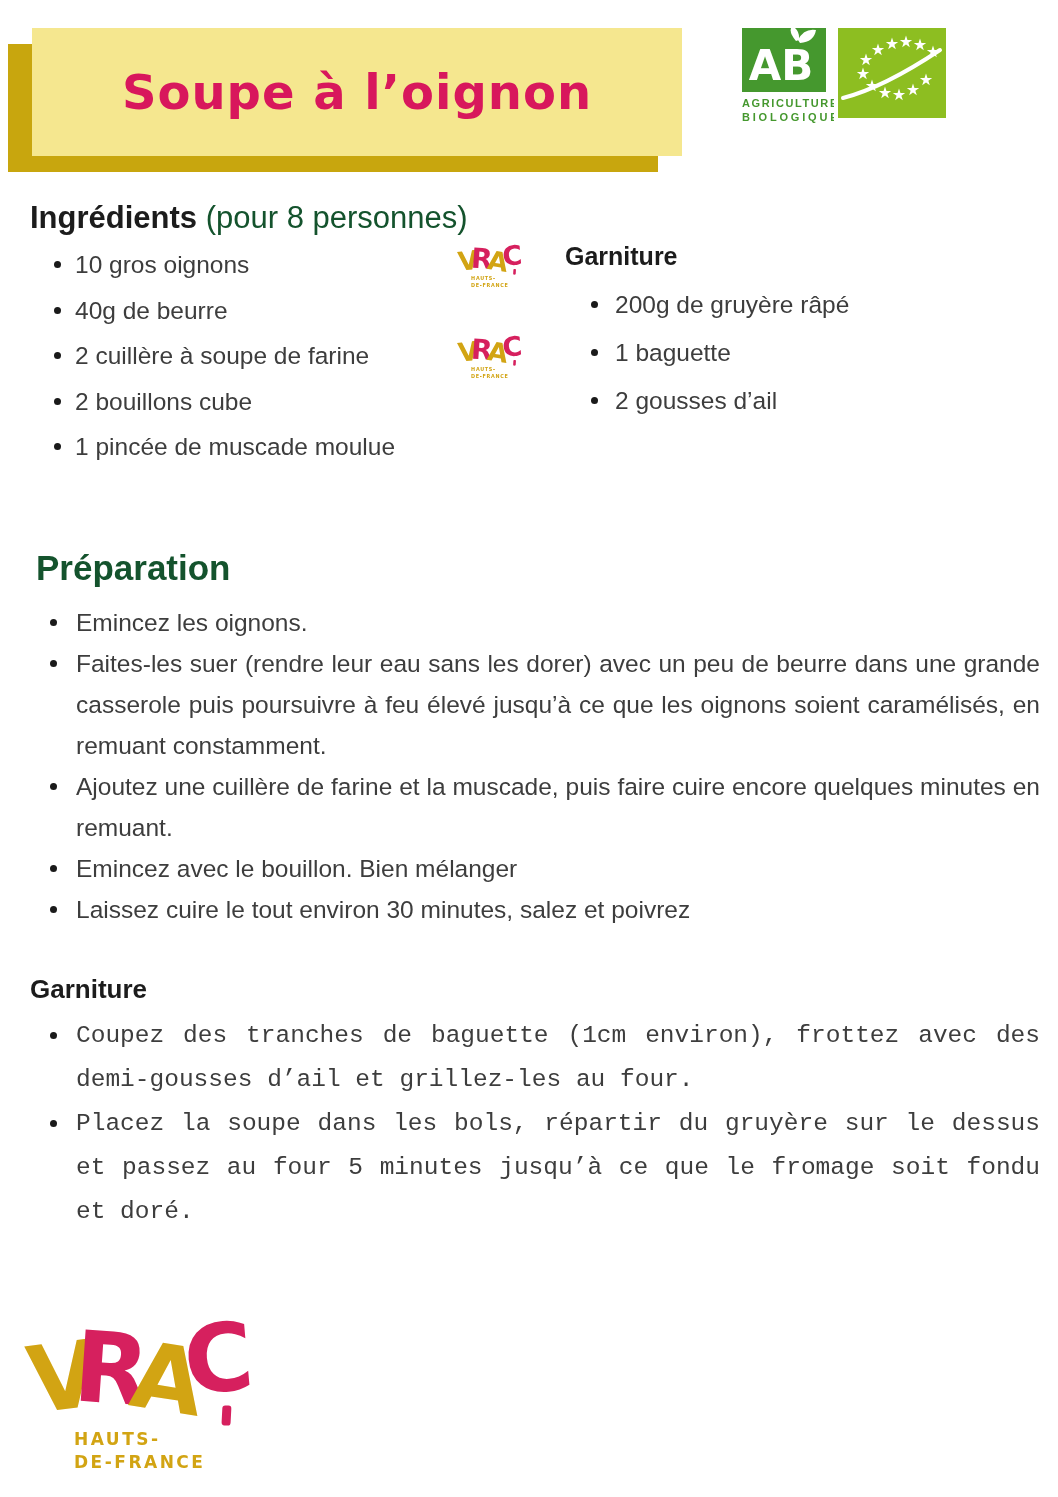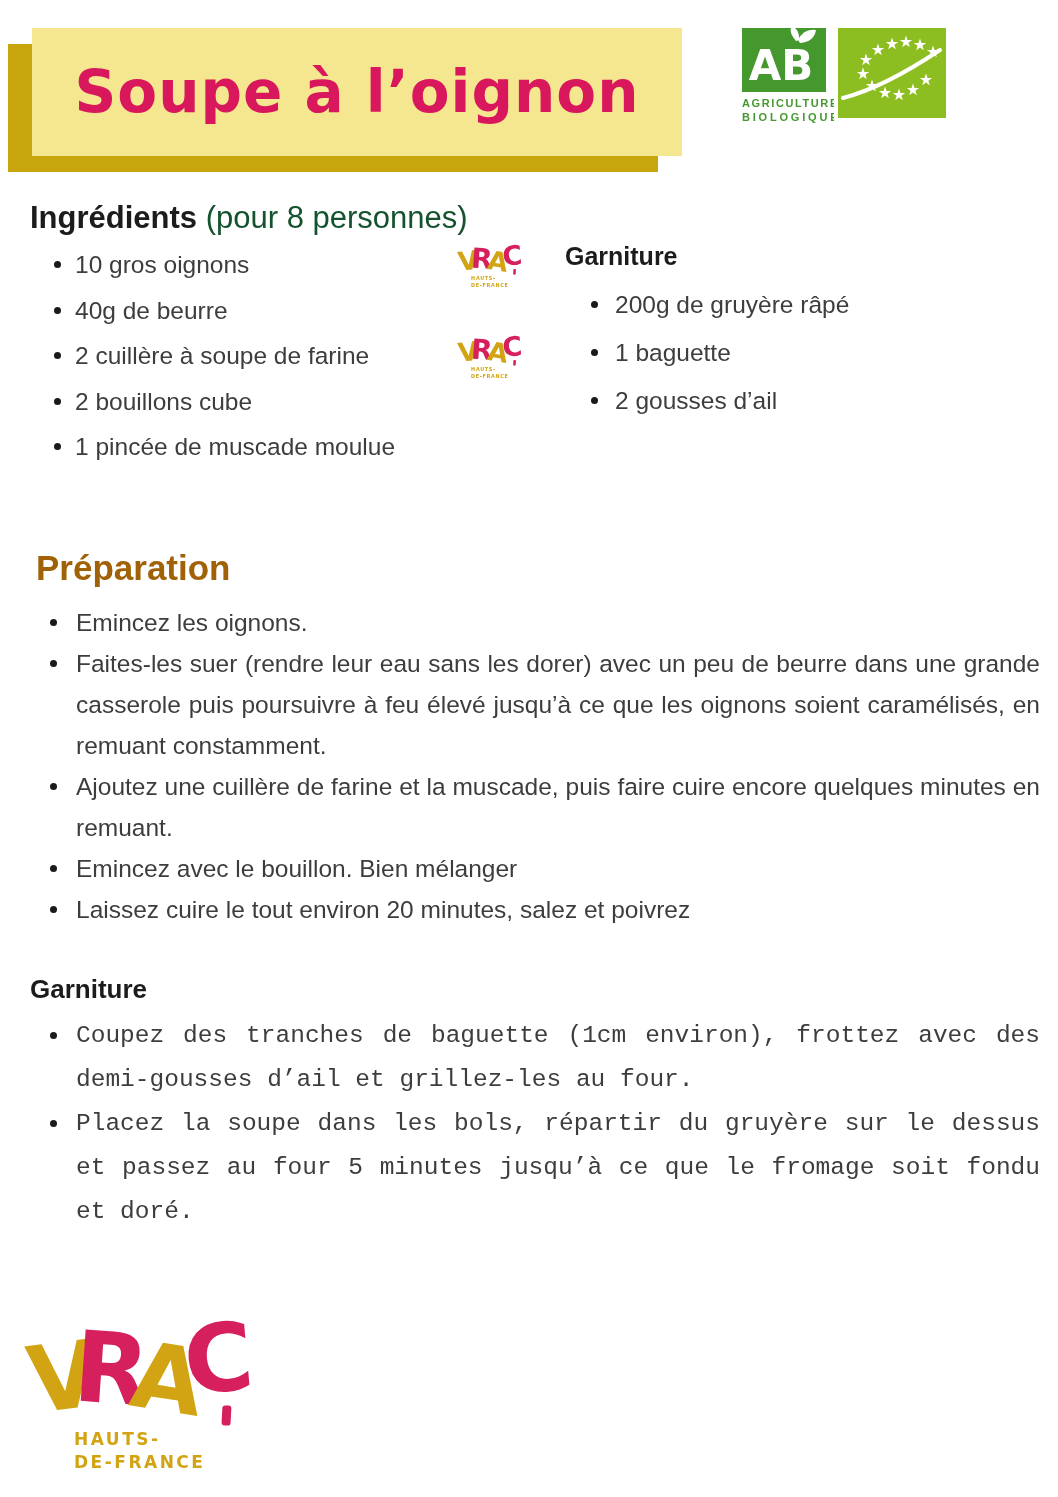--- a/index.html
+++ b/index.html
@@ -4,31 +4,31 @@
 <style>
   html,body{margin:0;padding:0;background:#fff;}
   .page{position:relative;width:1058px;height:1497px;background:#fff;overflow:hidden;
         font-family:"Liberation Sans",sans-serif;color:#3d3d3d;}
 
   
   .header-box{position:absolute;left:32px;top:28px;width:650px;height:128px;
               background:#F5E78F;box-shadow:-24px 16px 0 #C8A60E;
               display:flex;align-items:center;justify-content:center;}
   .header-title{font-family:"DejaVu Sans",sans-serif;font-weight:bold;
-                font-size:58px;color:#D8175C;letter-spacing:1px;margin:0;}
+                font-size:48px;color:#D8175C;letter-spacing:1px;margin:0;}
 
   
   .ab-logo{position:absolute;left:722px;top:28px;margin-left:12px;}
   .eu-logo{position:absolute;left:838px;top:28px;}
 
   
   .ing-head{position:absolute;left:30px;top:200px;font-size:31px;color:#1c1c1c;}
   .ing-head .b{font-weight:bold;}
   .ing-head .n{font-weight:normal;color:#14532d;}
-  .prep-title{position:absolute;left:36px;top:548px;font-size:35px;font-weight:bold;color:#a16207;margin:0;}
+  .prep-title{position:absolute;left:36px;top:548px;font-size:35px;font-weight:bold;color:#14532d;margin:0;}
   .garn-title{position:absolute;left:30px;top:974px;font-size:26px;font-weight:bold;color:#1c1c1c;margin:0;}
 
   
   ul{list-style:none;margin:0;padding:0;}
   .blist li{position:relative;font-size:24.5px;color:#3d3d3d;}
   .blist li::before{content:"";position:absolute;width:7px;height:7px;border-radius:50%;background:#1a1a1a;}
 
   .ing-list{position:absolute;left:30px;top:242px;width:525px;}
   .ing-list li{padding-left:45px;line-height:45.5px;}
   .ing-list li::before{left:24px;top:19px;}
@@ -146,21 +146,21 @@
         <li>2 gousses d’ail</li>
       </ul>
   </div>
 
   <h2 class="prep-title">Préparation</h2>
   <ul class="blist step-list" id="prep-list">
       <li>Emincez les oignons.</li>
       <li>Faites-les suer (rendre leur eau sans les dorer) avec un peu de beurre dans une grande casserole puis poursuivre à feu élevé jusqu’à ce que les oignons soient caramélisés, en remuant constamment.</li>
       <li>Ajoutez une cuillère de farine et la muscade, puis faire cuire encore quelques minutes en remuant.</li>
       <li>Emincez avec le bouillon. Bien mélanger</li>
-      <li>Laissez cuire le tout environ 20 minutes, salez et poivrez</li>
+      <li>Laissez cuire le tout environ 30 minutes, salez et poivrez</li>
     </ul>
 
   <h3 class="garn-title">Garniture</h3>
   <ul class="blist step-list" id="garn-steps">
       <li>Coupez des tranches de baguette (1cm environ), frottez avec des demi-gousses d’ail et grillez-les au four.</li>
       <li>Placez la soupe dans les bols, répartir du gruyère sur le dessus et passez au four 5 minutes jusqu’à ce que le fromage soit fondu et doré.</li>
     </ul>
 
   <div class="vrac-big" id="vrac-big">
       <div class="vrac-logo">

